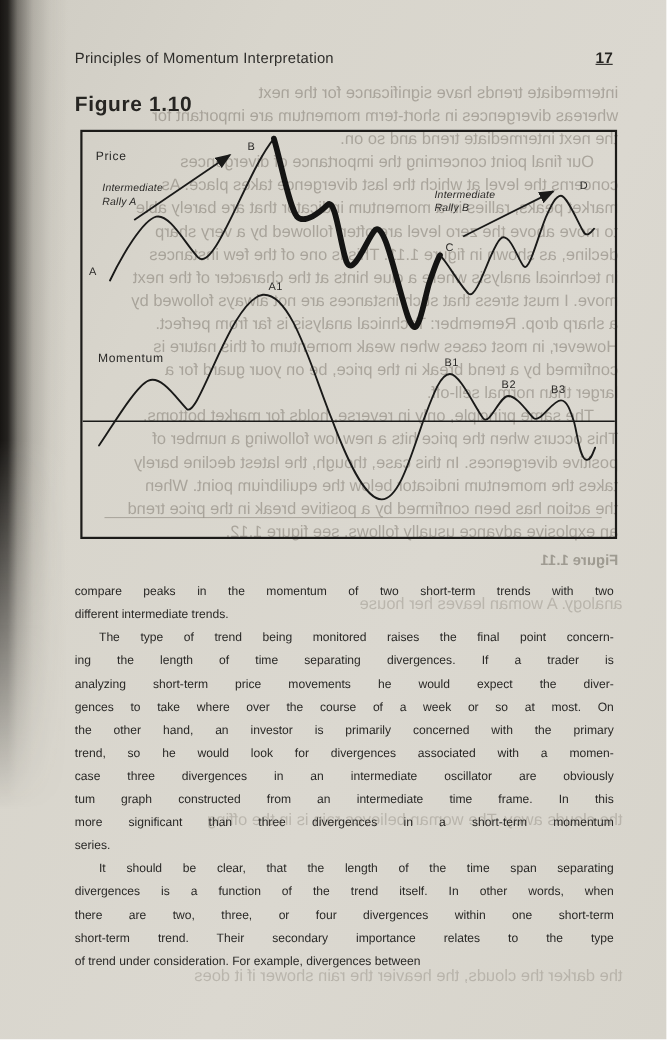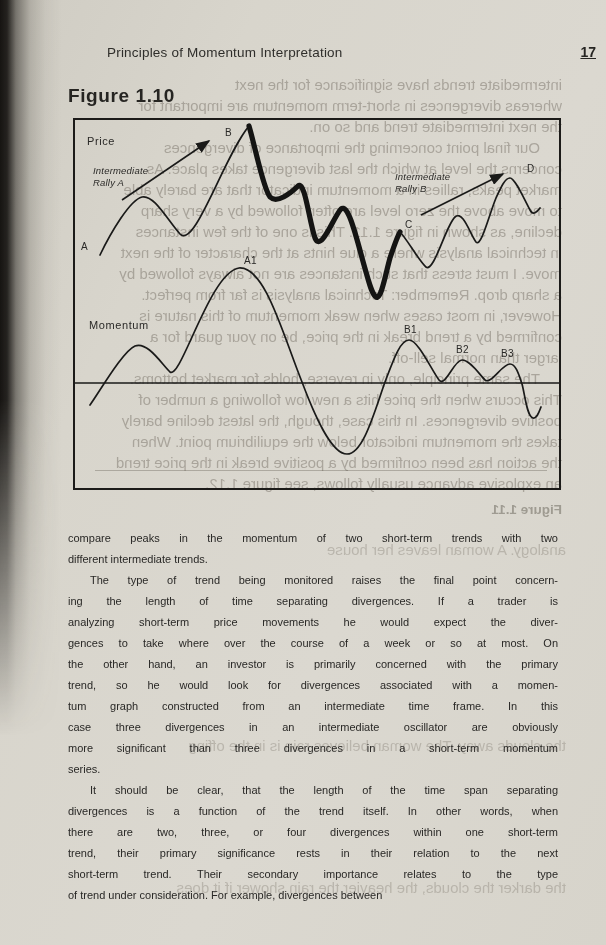--- a/index.html
+++ b/index.html
@@ -5,21 +5,21 @@
   html,body{margin:0;padding:0;}
   body{font-family:"Liberation Sans", sans-serif;}
   .page{position:relative;width:606px;height:945px;overflow:hidden;
         background:linear-gradient(115deg,#cfccc3 0%,#d8d5cc 25%,#dbd8d0 60%,#d7d4cb 100%);}
   
   .edge-shadow{position:absolute;left:0;top:0;width:62px;height:800px;z-index:4;pointer-events:none;
         background:linear-gradient(to right, rgba(12,10,8,0.95) 0px, rgba(12,10,8,0.88) 7px,
                    rgba(30,27,22,0.5) 16px, rgba(52,48,40,0.2) 30px, rgba(80,74,64,0.06) 46px, rgba(0,0,0,0) 62px);
         -webkit-mask-image:linear-gradient(to bottom,#000 0%,#000 50%,rgba(0,0,0,0) 92%);
         mask-image:linear-gradient(to bottom,#000 0%,#000 50%,rgba(0,0,0,0) 92%);}
-  .hdr{position:absolute;left:68px;top:44px;width:489px;display:flex;justify-content:space-between;align-items:baseline;z-index:3;margin-left:39px;}
+  .hdr{position:absolute;left:68px;top:44px;width:489px;display:flex;justify-content:space-between;align-items:baseline;z-index:3;}
   .hdr-title{font-size:13.5px;color:#2f2e2b;letter-spacing:0.2px;}
   .hdr-num{font-size:14px;font-weight:bold;color:#262522;text-decoration:underline;}
   .figcap{position:absolute;left:68px;top:85px;font-size:19px;font-weight:bold;color:#262522;letter-spacing:0.6px;z-index:3;}
   .figbox{position:absolute;left:73px;top:118px;width:484px;height:368px;border:2px solid #1c1b19;box-sizing:content-box;z-index:2;}
   .figbox svg{display:block;width:484px;height:368px;}
   svg text{fill:#2a2927;font-family:"Liberation Sans", sans-serif;}
   .panel-lab{font-size:11px;letter-spacing:0.6px;}
   .pt-lab{font-size:10px;letter-spacing:0.4px;}
   .rally-lab{font-size:9.5px;font-style:italic;letter-spacing:0.2px;}
   
@@ -117,29 +117,28 @@
         <div>compare peaks in the momentum of two short-term trends with two</div>
         <div>different intermediate trends.</div>
       </div>
     <div class="para indent">
         <div>The type of trend being monitored raises the final point concern-</div>
         <div>ing the length of time separating divergences. If a trader is</div>
         <div>analyzing short-term price movements he would expect the diver-</div>
         <div>gences to take where over the course of a week or so at most. On</div>
         <div>the other hand, an investor is primarily concerned with the primary</div>
         <div>trend, so he would look for divergences associated with a momen-</div>
+        <div>case three divergences in an intermediate oscillator are obviously</div>
         <div>tum graph constructed from an intermediate time frame. In this</div>
-        <div>case three divergences in an intermediate oscillator are obviously</div>
         <div>more significant than three divergences in a short-term momentum</div>
         <div>series.</div>
       </div>
     <div class="para indent">
         <div>It should be clear, that the length of the time span separating</div>
         <div>divergences is a function of the trend itself. In other words, when</div>
         <div>there are two, three, or four divergences within one short-term</div>
-        <div>trend, their primary significance rests in their relation to the next</div>
         <div>short-term trend. Their secondary importance relates to the type</div>
         <div>of trend under consideration. For example, divergences between</div>
       </div>
   </div>
 
   <div class="edge-shadow"></div>
 </div>
 
 </body></html>

